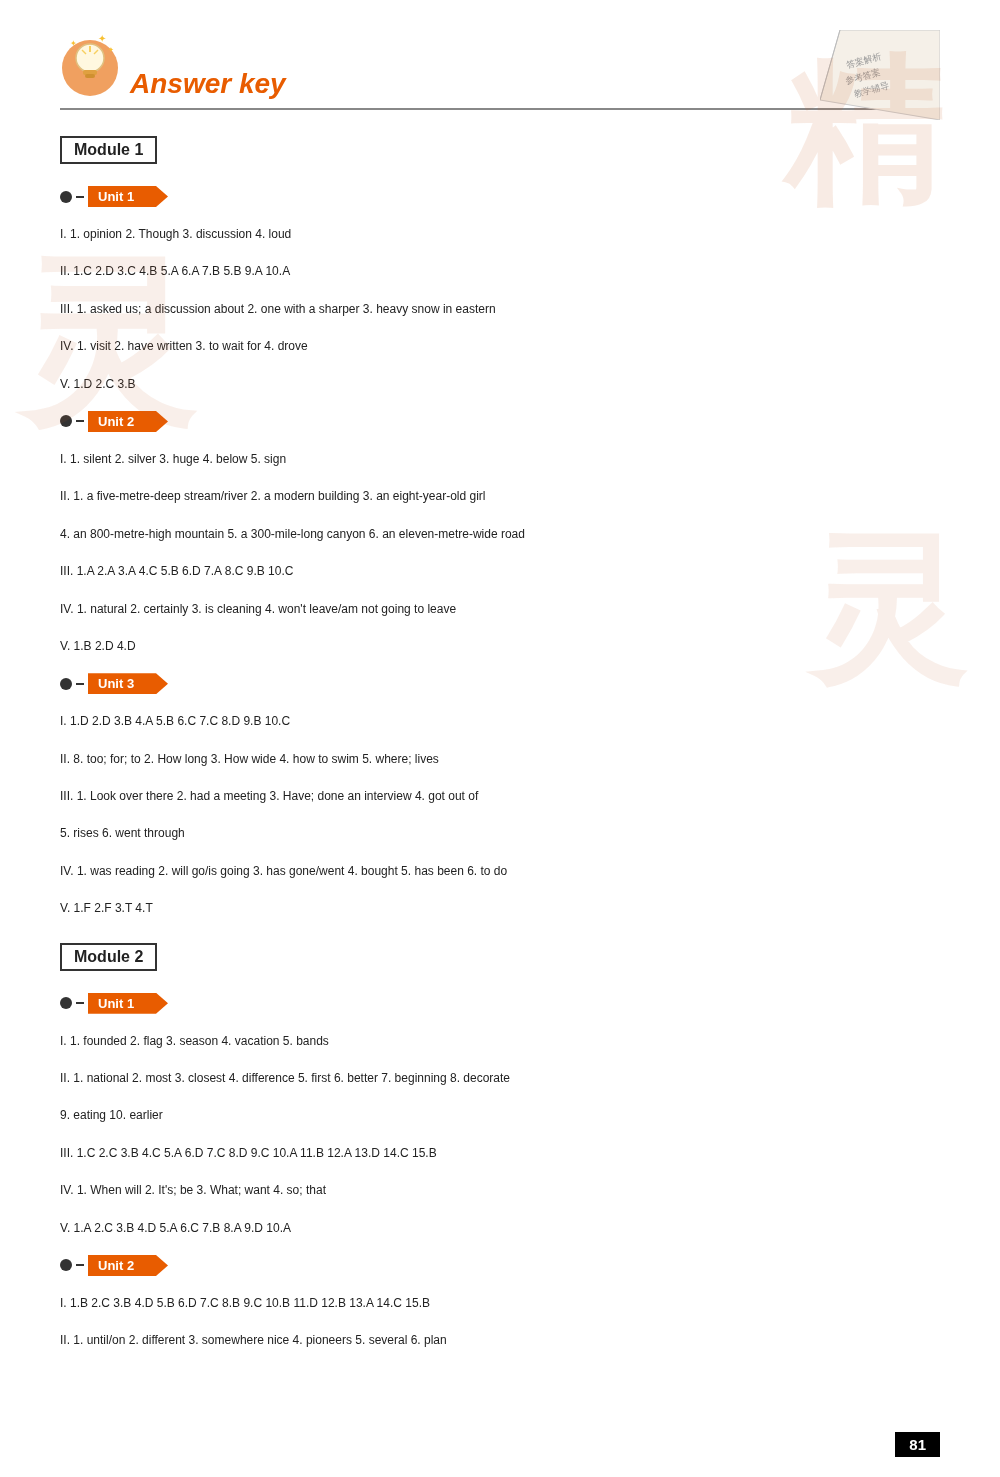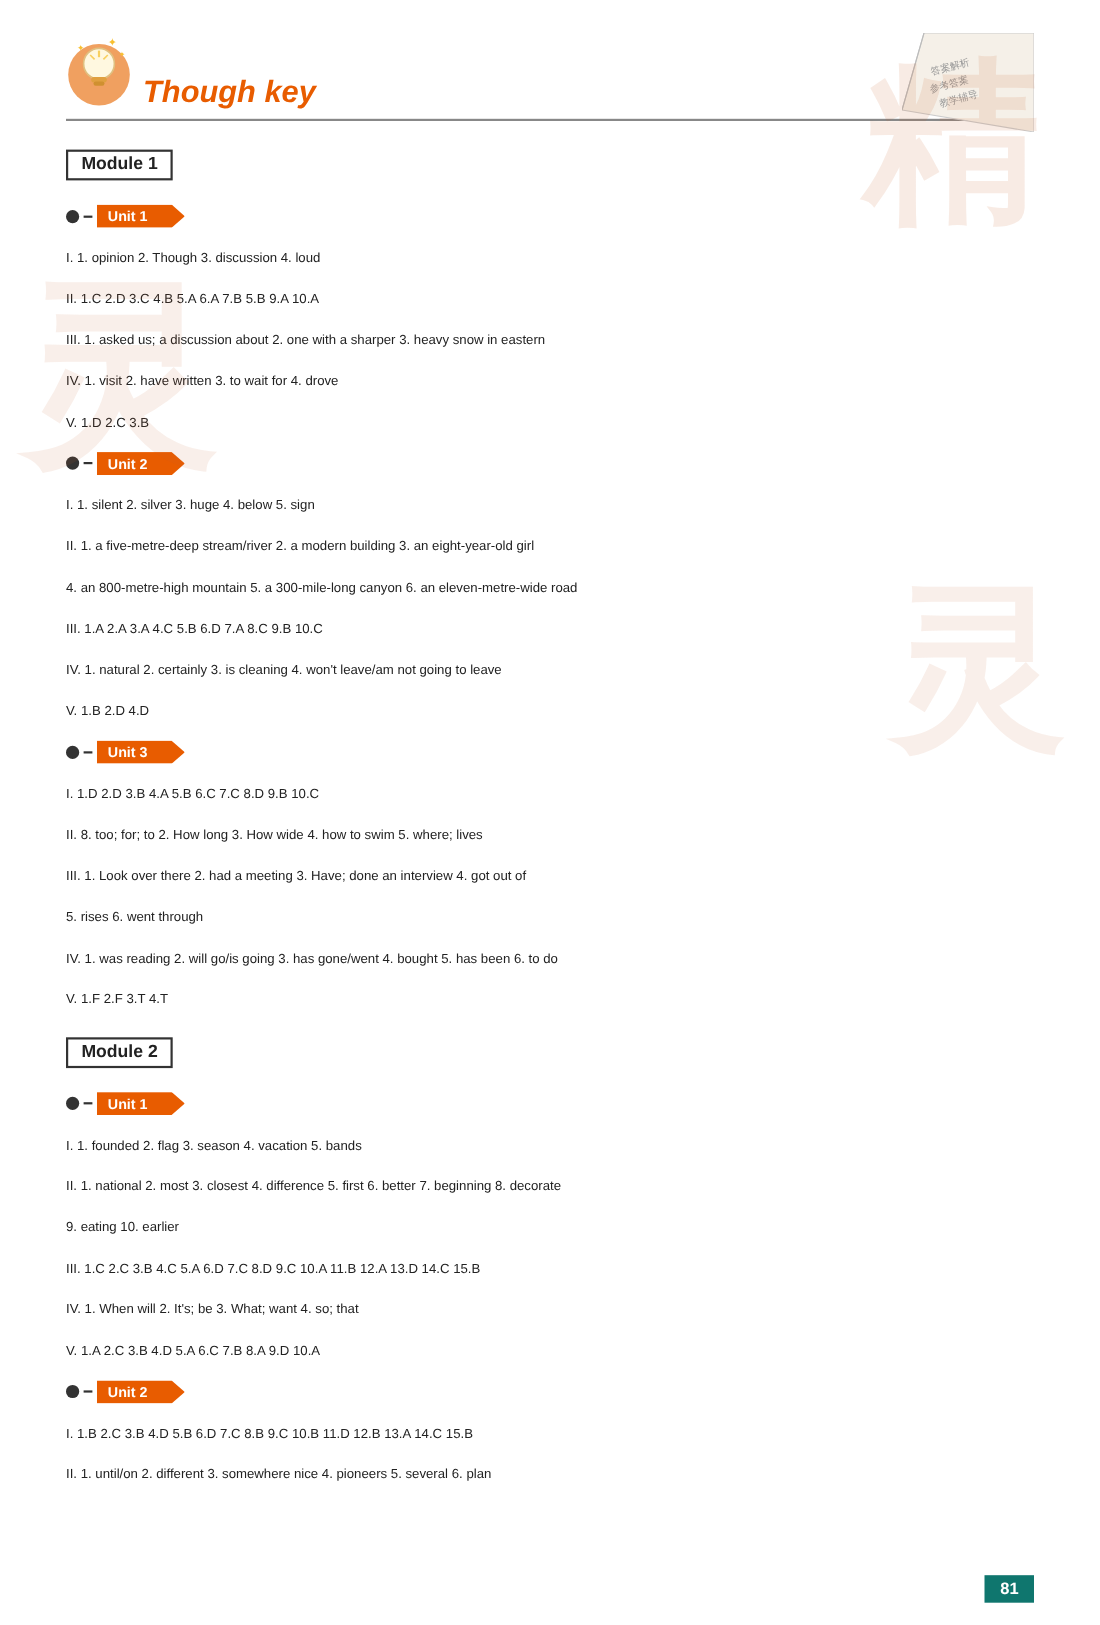--- a/index.html
+++ b/index.html
@@ -126,21 +126,21 @@
       margin: 17px 0;
       line-height: 1.7;
       font-size: 12px;
     }
 
     
     .page-number {
       position: absolute;
       bottom: 20px;
       right: 60px;
-      background: #0f766e;
+      background: #000000;
       color: #fff;
       padding: 4px 14px;
       font-size: 15px;
       font-weight: bold;
     }
   </style>
 </head>
 <body>
 
 <div class="page">
@@ -174,21 +174,21 @@
 
         <line x1="30" y1="16" x2="30" y2="22" stroke="#f8d060" stroke-width="2"></line>
         <line x1="22" y1="20" x2="26" y2="24" stroke="#f8d060" stroke-width="1.5"></line>
         <line x1="38" y1="20" x2="34" y2="24" stroke="#f8d060" stroke-width="1.5"></line>
 
         <text x="38" y="12" font-size="10" fill="#f8c030">✦</text>
         <text x="10" y="16" font-size="8" fill="#f8c030">✦</text>
         <text x="48" y="22" font-size="7" fill="#f8c030">✦</text>
       </svg>
     </div>
-    <span class="answer-key-text">Though key</span>
+    <span class="answer-key-text">Answer key</span>
   </div>
 
   <div>
     <div class="module-box">Module 1</div>
 
     
     <div class="unit-badge">
       <div class="unit-dot"></div>
       <span style="width:8px;display:inline-block;height:2px;background:#333;margin-right:4px;"></span>
       <span class="unit-arrow">Unit 1</span>

